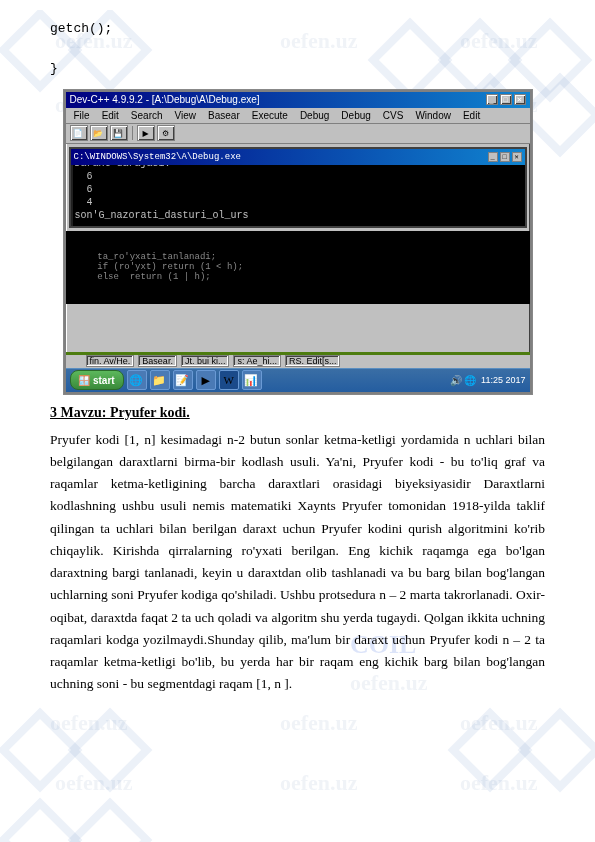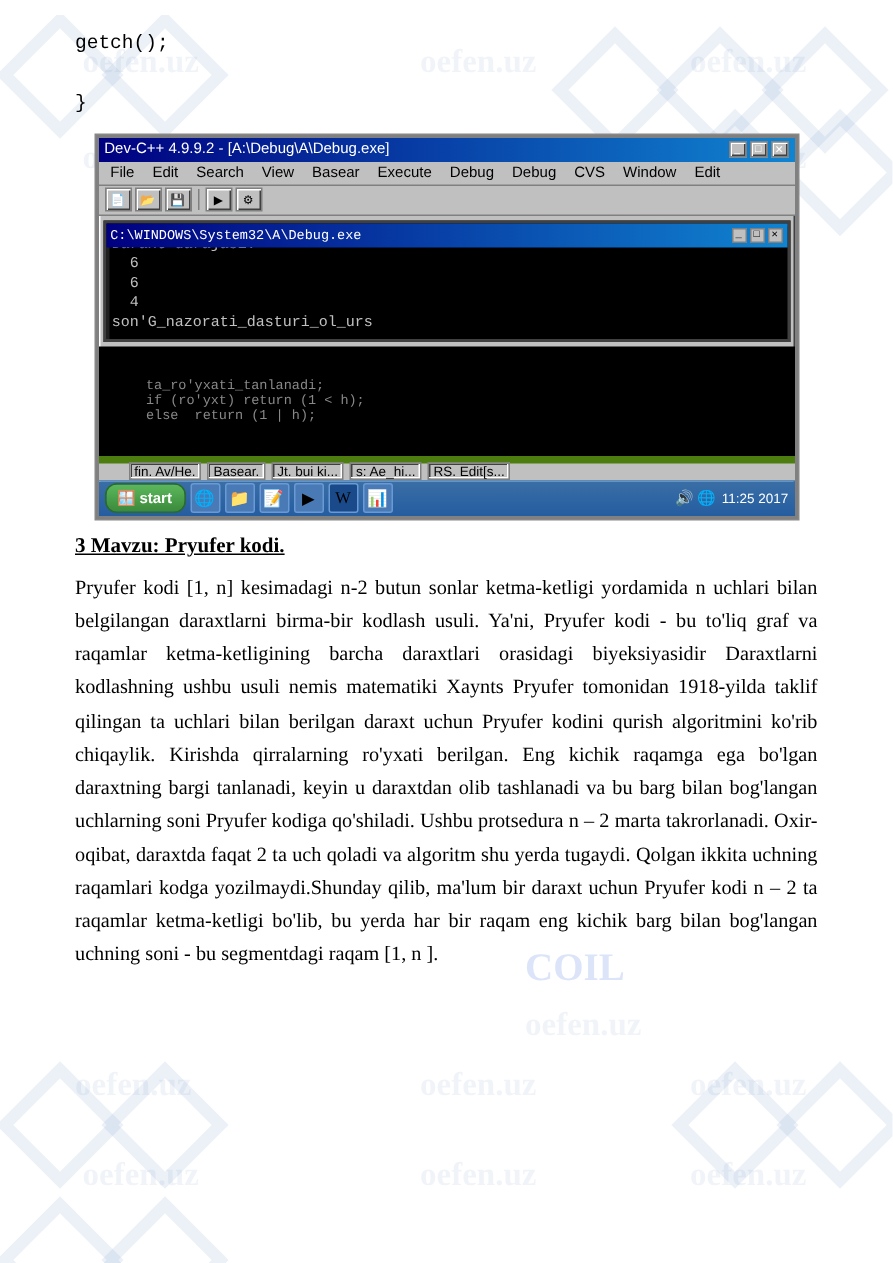--- a/index.html
+++ b/index.html
@@ -185,27 +185,28 @@
     }
     .terminal-content {
       margin-top: 4px;
       color: #c0c0c0;
       font-size: 10px;
       line-height: 1.3;
     }
     .ide-bottom-bar {
       background: #c0c0c0;
       height: 16px;
-      border-top: 5px solid #4d7c0f;
+      border-top: 3px solid #4d7c0f;
       display: flex;
       align-items: center;
       padding: 0 20px;
       font-size: 9px;
       font-family: 'Arial', sans-serif;
       gap: 4px;
+      margin-top: 48px;
     }
     .ide-status-segment {
       border: 1px solid #808080;
       box-shadow: inset -1px -1px #fff, inset 1px 1px #404040;
       padding: 0 3px;
       height: 12px;
       display: flex;
       align-items: center;
       font-size: 9px;
     }

